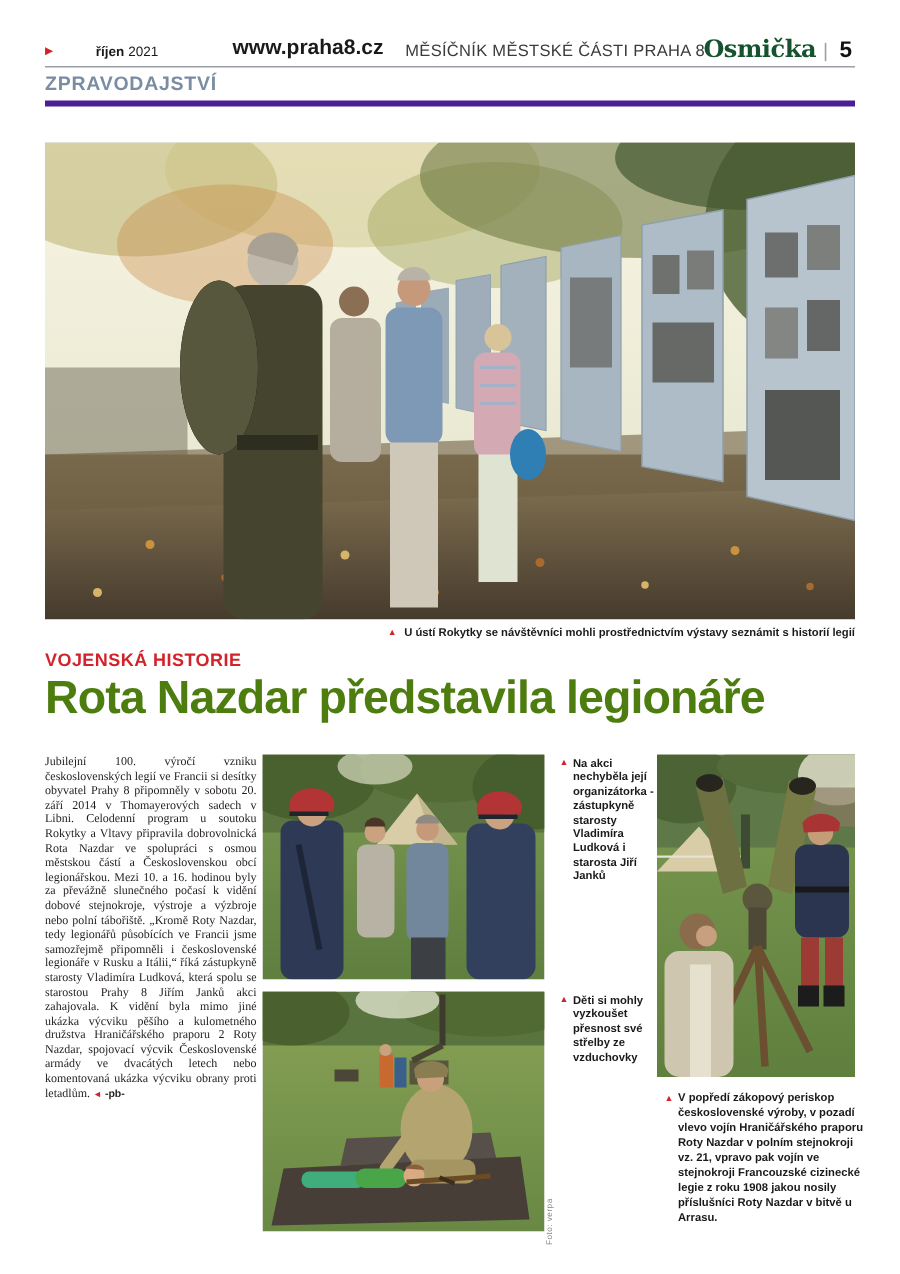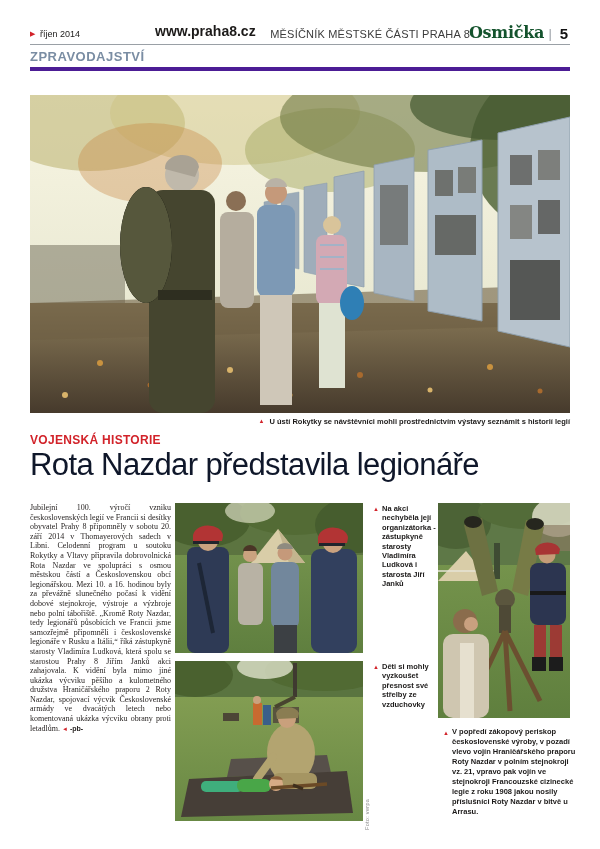--- a/index.html
+++ b/index.html
@@ -4,21 +4,21 @@
 <style>
   html,body{margin:0;padding:0;background:#fff;}
   .page{position:relative;width:600px;height:849px;background:#ffffff;overflow:hidden;
         font-family:"Liberation Sans",sans-serif;color:#1c1a19;}
 
   
   .header{position:absolute;left:30px;top:18px;width:540px;height:26px;
           border-bottom:1px solid #9aa0a6;}
   .date{position:absolute;left:0;bottom:5px;font-size:9px;color:#1c1a19;}
   .date .arrow{color:#d2232a;font-size:7px;vertical-align:1px;margin-right:2px;}
-  .date .month{font-weight:normal;}
+  .date .month{font-weight:bold;margin-left:24px;}
   .website{position:absolute;left:125px;bottom:5px;font-size:14px;font-weight:bold;}
   .publine{position:absolute;right:100px;bottom:4px;font-size:11px;color:#3b3b3b;
            letter-spacing:.2px;white-space:nowrap;}
   .brand{position:absolute;right:26px;bottom:2px;font-family:"DejaVu Serif",serif;
          font-weight:bold;font-size:16px;color:#14532d;letter-spacing:-.3px;}
   .pagedivider{position:absolute;right:18px;bottom:3px;font-size:13px;color:#9aa0a6;}
   .pagenum{position:absolute;right:2px;bottom:2px;font-size:15px;font-weight:bold;color:#111;}
 
   
   .sectionbar{position:absolute;left:30px;top:47px;width:540px;height:20px;
@@ -41,41 +41,41 @@
            color:#1c1a19;padding-left:9px;}
   .sidecap .capmark{position:absolute;left:0;top:1px;}
   .cap1{left:373px;top:504px;width:58px;}
   .cap2{left:373px;top:662px;width:58px;}
   .cap3{left:443px;top:727px;width:124px;font-size:7.5px;line-height:10px;}
 
   
   .kicker{position:absolute;left:30px;top:433px;font-size:12px;font-weight:bold;
           color:#d2232a;letter-spacing:.3px;}
   .headline{position:absolute;left:30px;top:447px;width:540px;font-size:31px;
-            font-weight:normal;letter-spacing:-.6px;color:#0f172a;line-height:36px;}
+            font-weight:bold;letter-spacing:-.6px;color:#4d7c0f;line-height:36px;}
   .bodycol{position:absolute;left:30px;top:503px;width:141px;
            font-family:"Liberation Serif",serif;font-size:8px;line-height:9.6px;
            text-align:justify;color:#221e1d;}
   .endmark{color:#d2232a;font-size:6px;}
   .author{font-family:"Liberation Sans",sans-serif;font-weight:bold;font-size:7px;}
 
   .photocredit{position:absolute;left:364px;top:786px;height:44px;
                writing-mode:vertical-rl;transform:rotate(180deg);
                font-size:5.5px;color:#8a8a8a;letter-spacing:.3px;}
 </style>
 </head>
 <body>
 
 <div class="page">
 
   <div class="header">
     <span class="date">
       <span class="arrow">▶</span>
       <span class="month">říjen</span>
-      <span class="year">2014</span>
+      <span class="year">2021</span>
     </span>
     <span class="website">www.praha8.cz</span>
     <span class="publine">MĚSÍČNÍK MĚSTSKÉ ČÁSTI PRAHA 8</span>
     <span class="brand">Osmička</span>
     <span class="pagedivider">|</span>
     <span class="pagenum">5</span>
   </div>
 
   <div class="sectionbar">
     <span>ZPRAVODAJSTVÍ</span>

